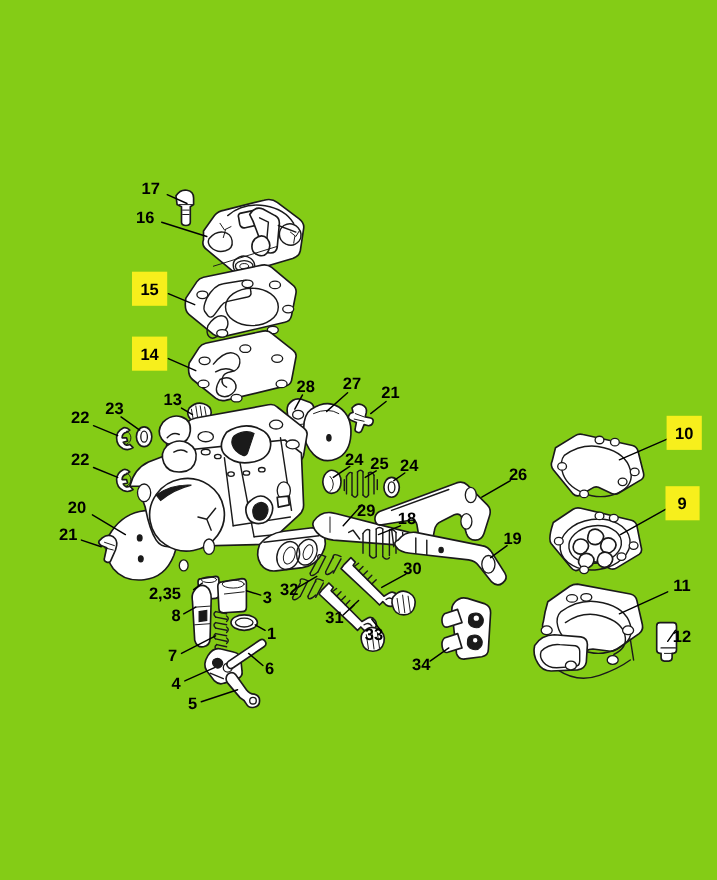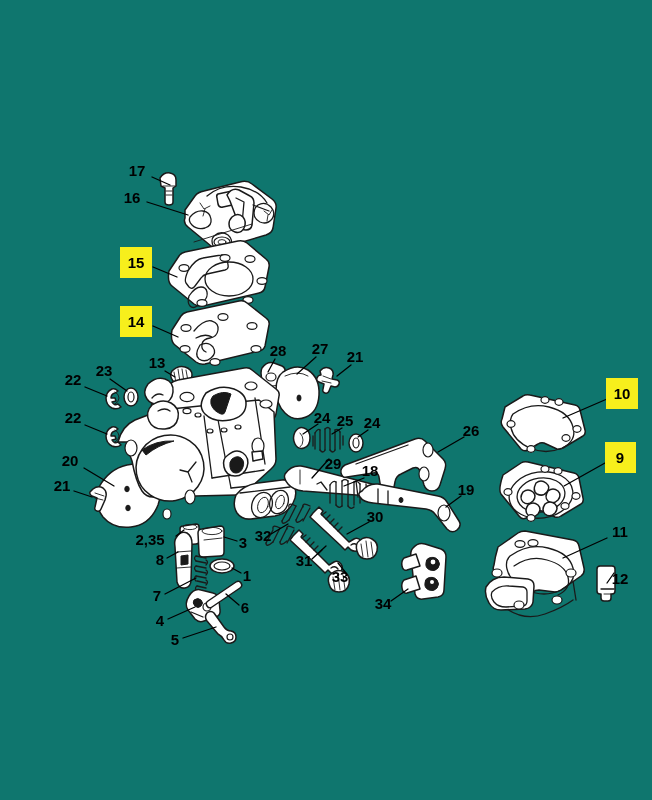--- a/index.html
+++ b/index.html
@@ -8,21 +8,21 @@
     padding: 0;
     background: #ffffff;
   }
   body {
     font-family: "Liberation Sans", sans-serif;
   }
   #page {
     position: relative;
     width: 652px;
     height: 800px;
-    background: #0f766e;
+    background: #84cc16;
     overflow: hidden;
   }
   #diagram-svg {
     position: absolute;
     left: 0;
     top: 0;
     width: 652px;
     height: 800px;
   }
   .callout-text {

